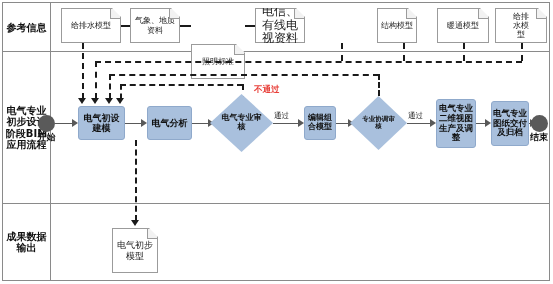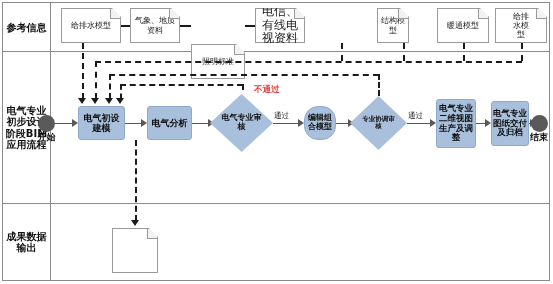--- a/index.html
+++ b/index.html
@@ -82,21 +82,21 @@
     <span class="fold"></span>
     <span>照明标准</span>
   </div>
 
   <div class="doc" style="left:255px;top:8px;width:50px;height:35px;font-size:12px;padding:2px;">
     <span class="fold"></span>
     <span>电信、有线电视资料</span>
   </div>
 
 
-  <div class="doc" style="left:377px;top:8px;width:32px;height:35px;font-size:8px;padding:2px;">
+  <div class="doc" style="left:377px;top:8px;width:40px;height:35px;font-size:8px;padding:2px;">
     <span class="fold"></span>
     <span>结构模型</span>
   </div>
 
   <div class="doc" style="left:437px;top:8px;width:52px;height:35px;font-size:8px;padding:2px;">
     <span class="fold"></span>
     <span>暖通模型</span>
   </div>
 
   <div class="doc" style="left:495px;top:8px;width:52px;height:35px;font-size:8px;padding:14px;">
@@ -150,21 +150,21 @@
 
   <div class="dia" style="left:210px;top:94px;width:63px;height:58px;">
     <div class="shape"></div>
     <div class="txt" style="font-size:8px;padding:0 11px;">电气专业审核</div>
   </div>
 
   <div class="sol-h" style="left:273px;top:123px;width:26px;"></div>
   <div class="ar-r" style="left:298px;top:119px;"></div>
   <div class="edge-lbl" style="left:274px;top:111px;font-size:7.5px;">通过</div>
 
-  <div class="proc" style="left:304px;top:106px;width:32px;height:34px;font-size:8px;padding:1px;border-radius:14px;">编辑组合模型</div>
+  <div class="proc" style="left:304px;top:106px;width:32px;height:34px;font-size:8px;padding:1px;">编辑组合模型</div>
 
   <div class="sol-h" style="left:336px;top:123px;width:13px;"></div>
   <div class="ar-r" style="left:348px;top:119px;"></div>
 
   <div class="dia" style="left:350px;top:96px;width:57px;height:54px;">
     <div class="shape"></div>
     <div class="txt" style="font-size:6.5px;padding:0 11px;">专业协调审核</div>
   </div>
 
   <div class="sol-h" style="left:407px;top:123px;width:24px;"></div>
@@ -181,15 +181,16 @@
   <div class="sol-h" style="left:529px;top:123px;width:2px;"></div>
   <div class="ar-r" style="left:530px;top:119px;"></div>
   <div class="term" style="left:531px;top:115px;"></div>
   <div class="term-lbl" style="left:525px;top:133px;width:28px;font-size:9px;font-family:Liberation Serif, serif;">结束</div>
 
   <div class="dash-v" style="left:135px;top:140px;height:81px;"></div>
   <div class="ar-d" style="left:131px;top:220px;"></div>
 
   <div class="doc" style="left:112px;top:228px;width:46px;height:45px;font-size:9px;padding:2px;">
     <span class="fold"></span>
+    <span>电气初步模型</span>
   </div>
 
 </div>
 
 </body></html>

